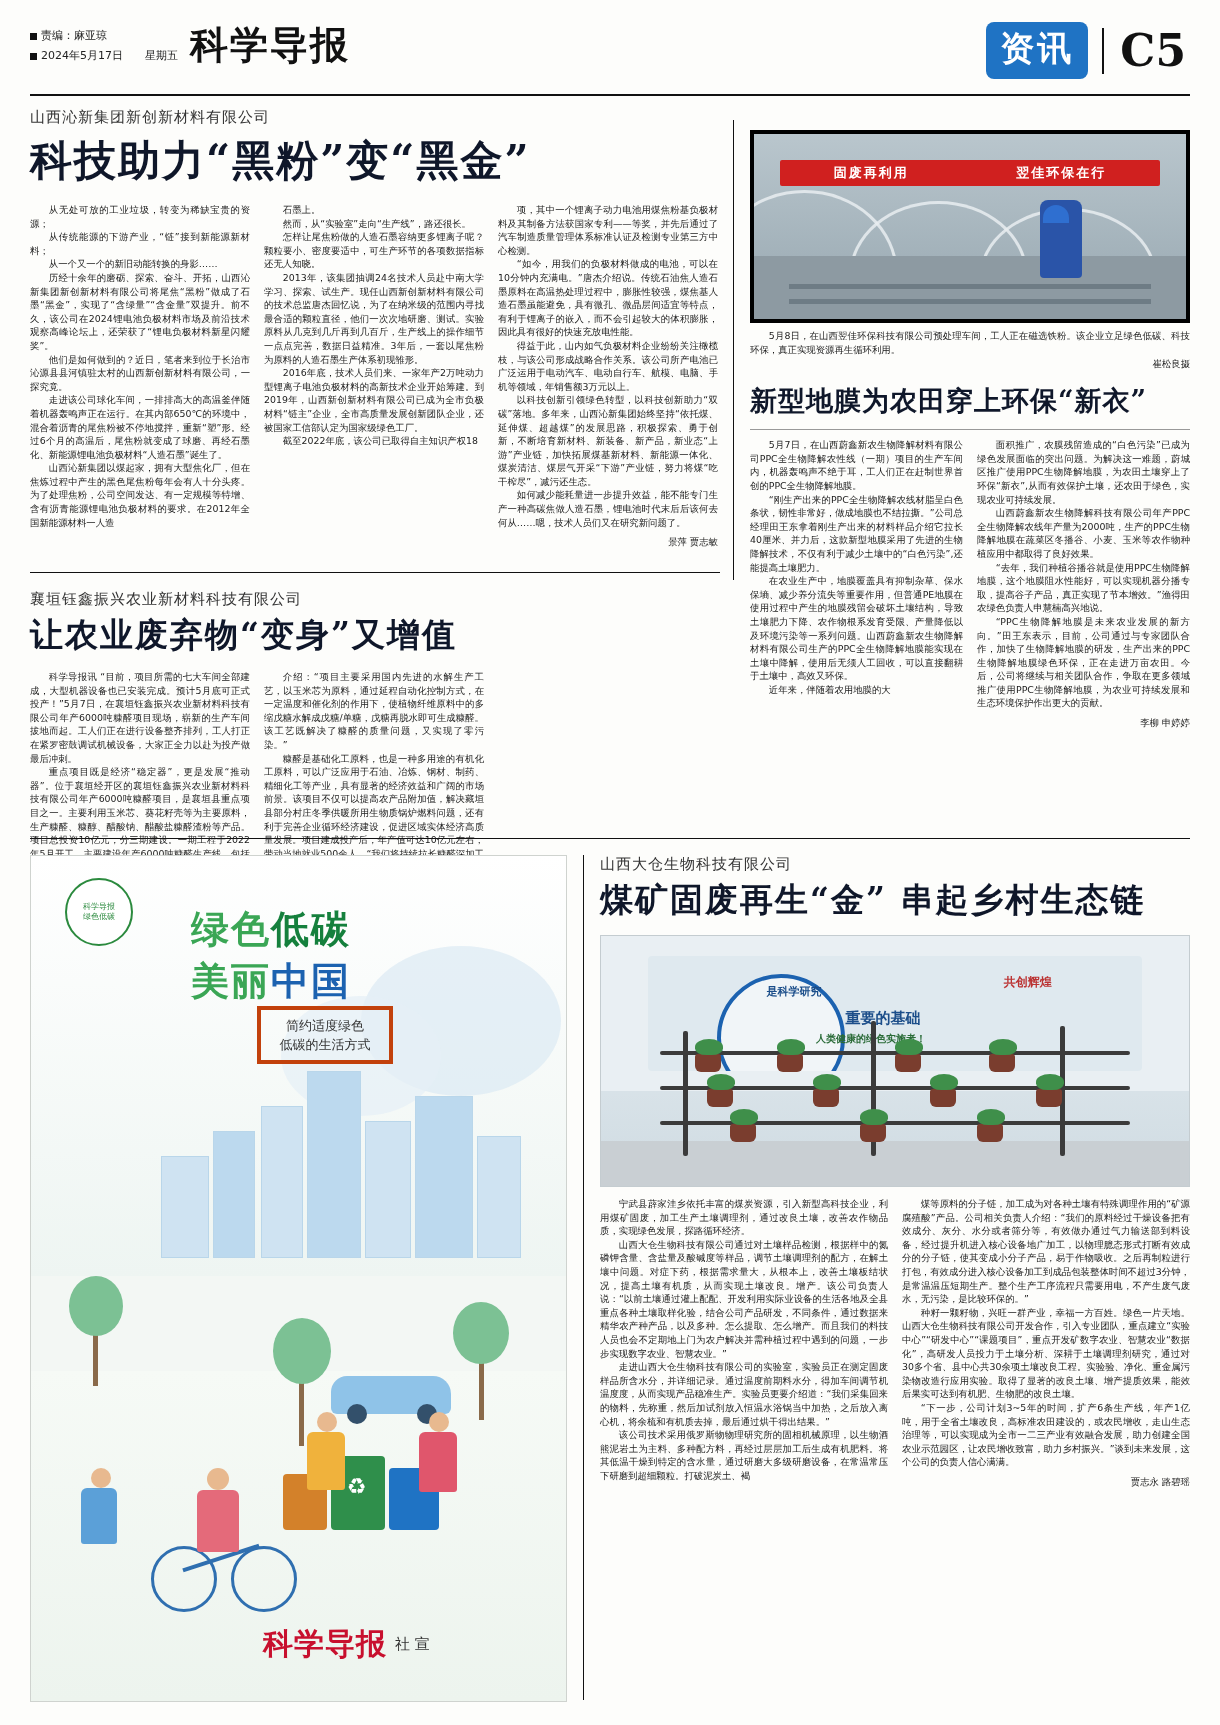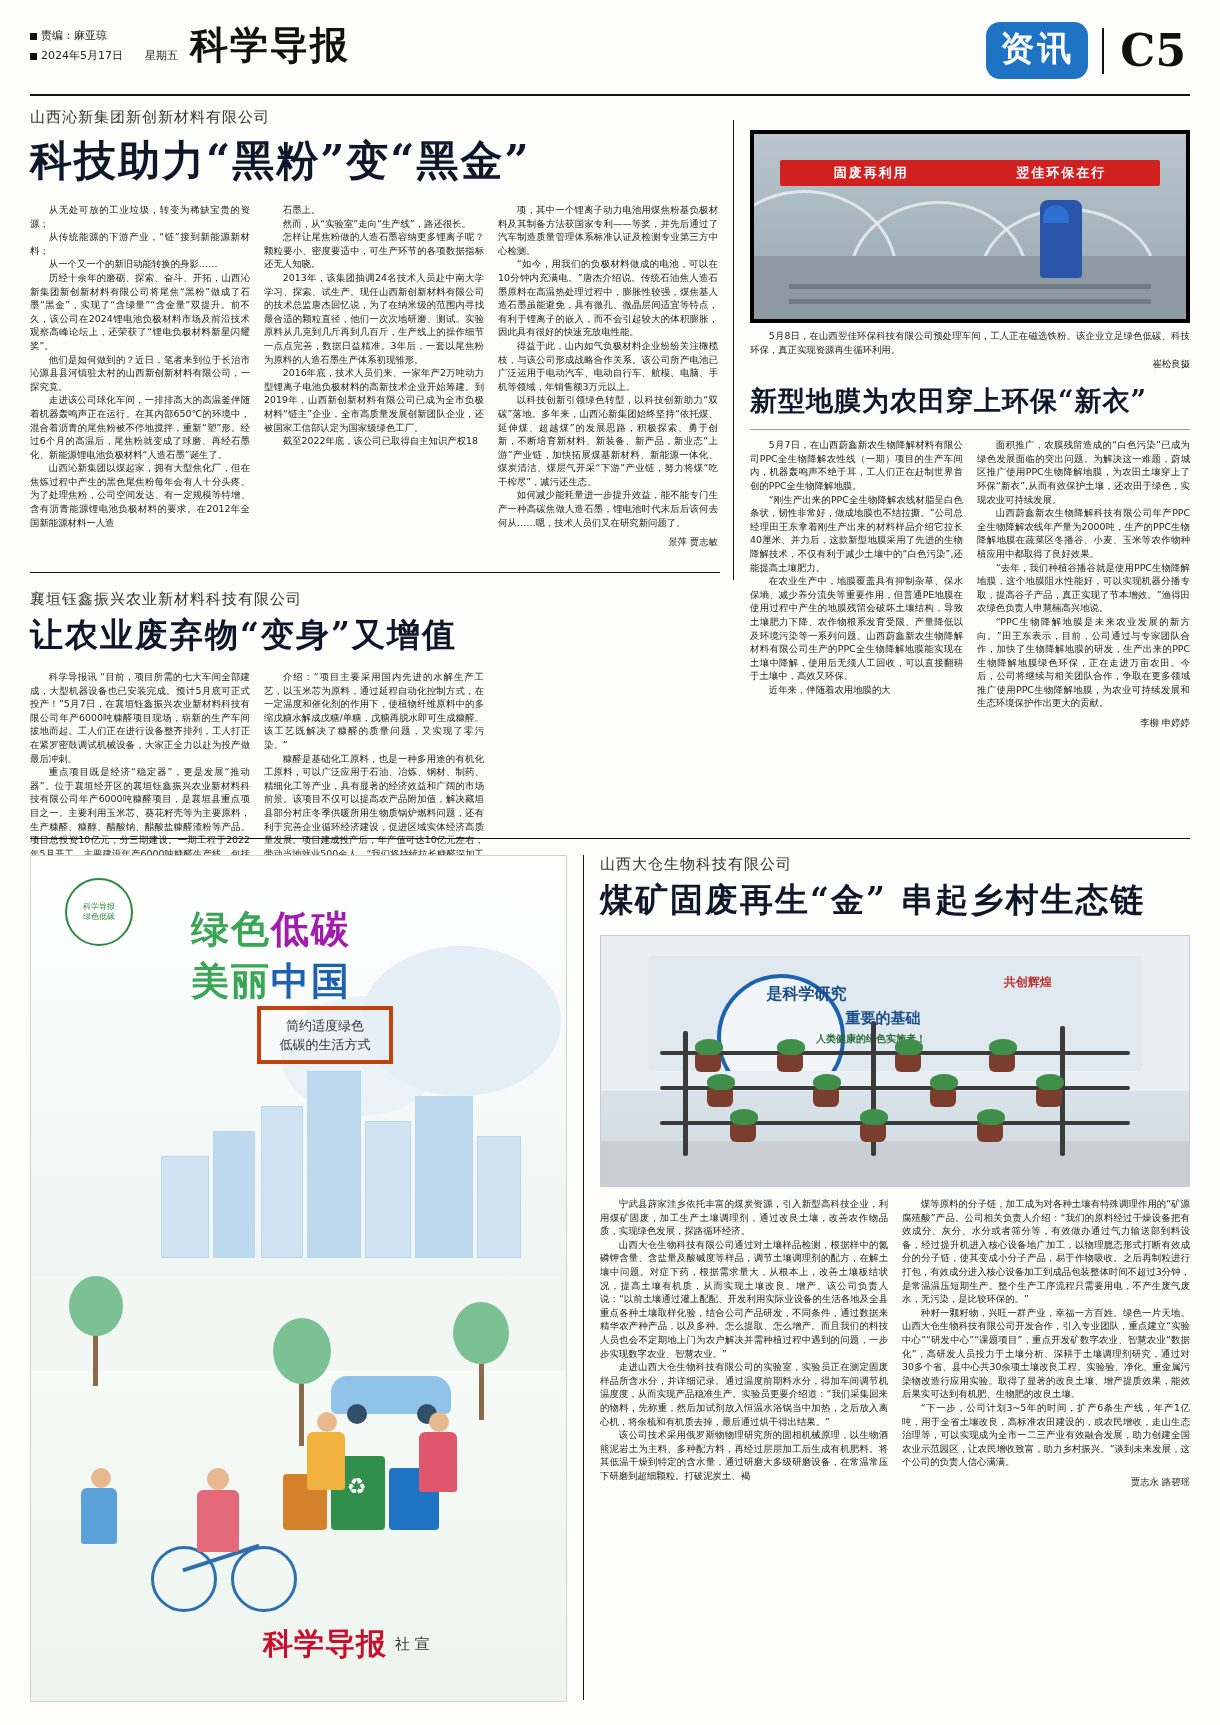--- a/index.html
+++ b/index.html
@@ -25,21 +25,21 @@
   .mast-title{
     flex:0 0 auto;margin-left:10px;margin-top:-2px;
     font-family:"DejaVu Serif","Liberation Serif",serif;
     font-weight:bold;font-size:38px;letter-spacing:2px;color:#111;
   }
   .mast-right{margin-left:auto;display:flex;align-items:center;gap:14px;padding-right:4px;}
   .badge{
     background:#1f73c4;color:#fff;font-weight:bold;font-size:34px;
     padding:4px 14px 7px 14px;letter-spacing:3px;
     font-family:"DejaVu Serif","Liberation Serif",serif;
-    border-radius:14px;
+    border-radius:8px;
   }
   .page-no{
     font-family:"DejaVu Serif","Liberation Serif",serif;
     font-size:44px;font-weight:bold;border-left:2px solid #111;padding-left:16px;line-height:46px;
   }
 
   
   .kicker{font-size:15px;color:#333;letter-spacing:1px;}
   .headline{
     font-family:"DejaVu Serif","Liberation Serif",serif;
@@ -91,21 +91,21 @@
   .s3 .col{width:288px;}
 
   
   .sep-v{position:absolute;background:#111;width:1px;}
   .sep-h{position:absolute;background:#111;height:1px;}
 
   
   .pg-logo{position:absolute;left:34px;top:22px;width:64px;height:64px;border:2px solid #2b8a3e;border-radius:50%;
     display:flex;align-items:center;justify-content:center;color:#2b8a3e;font-size:8px;text-align:center;line-height:10px;background:#fff;}
   .pg-t1{position:absolute;left:160px;top:48px;font-family:"DejaVu Serif","Liberation Serif",serif;font-weight:bold;font-size:38px;color:#3aa655;letter-spacing:2px;}
-  .pg-t1 .b{color:#a21caf;}
+  .pg-t1 .b{color:#15803d;}
   .pg-t2{position:absolute;left:160px;top:100px;font-family:"DejaVu Serif","Liberation Serif",serif;font-weight:bold;font-size:38px;color:#3aa655;letter-spacing:2px;}
   .pg-t2 .b{color:#1c62b0;}
   .pg-box{position:absolute;left:226px;top:150px;width:96px;border:4px solid #c2410c;color:#333;font-size:13px;line-height:19px;padding:6px 16px;text-align:center;}
   .pg-foot{position:absolute;left:232px;bottom:36px;display:flex;align-items:center;gap:8px;}
   .pg-foot .mk{font-family:"DejaVu Serif","Liberation Serif",serif;font-weight:bold;font-size:30px;color:#c8102e;letter-spacing:1px;}
   .pg-foot .sm{font-size:15px;color:#333;}
   .pg-sky{position:absolute;left:0;top:0;width:100%;height:420px;background:linear-gradient(#ffffff,#eef5f2);}
   .pg-ground{position:absolute;left:0;bottom:0;width:100%;height:330px;background:linear-gradient(#f6faf6,#edf4ee);}
   .bld{position:absolute;background:#cfe3f2;border:1px solid #b9d6ea;}
   .bld.dk{background:#bcd9ee;}
@@ -328,21 +328,21 @@
 
   <div class="s3">
     <div class="kicker">山西大仓生物科技有限公司</div>
     <div class="headline">煤矿固废再生“金”  串起乡村生态链</div>
 
     <div class="photo ph2">
       <div class="g-bg"></div>
       <div class="g-wall"></div>
       <div class="g-mural">
         <div class="g-circ"></div>
-        <div class="g-txt" style="left:24%;top:24%;font-size:16px;">是科学研究</div>
+        <div class="g-txt" style="left:24%;top:24%;font-size:11px;">是科学研究</div>
         <div class="g-txt" style="left:40%;top:46%;font-size:15px;">重要的基础</div>
         <div class="g-txt" style="left:72%;top:16%;font-size:12px;color:#b33;">共创辉煌</div>
         <div class="g-txt" style="left:34%;top:66%;font-size:10px;color:#2a6b38;">人类健康的绿色实施者！</div>
       </div>
       <div class="g-floor"></div>
 
       <div class="g-post" style="left:14%;top:38%;height:50%;"></div>
       <div class="g-post" style="left:46%;top:34%;height:54%;"></div>
       <div class="g-post" style="left:78%;top:36%;height:52%;"></div>
       <div class="g-shelf" style="left:10%;top:46%;width:80%;"></div>

